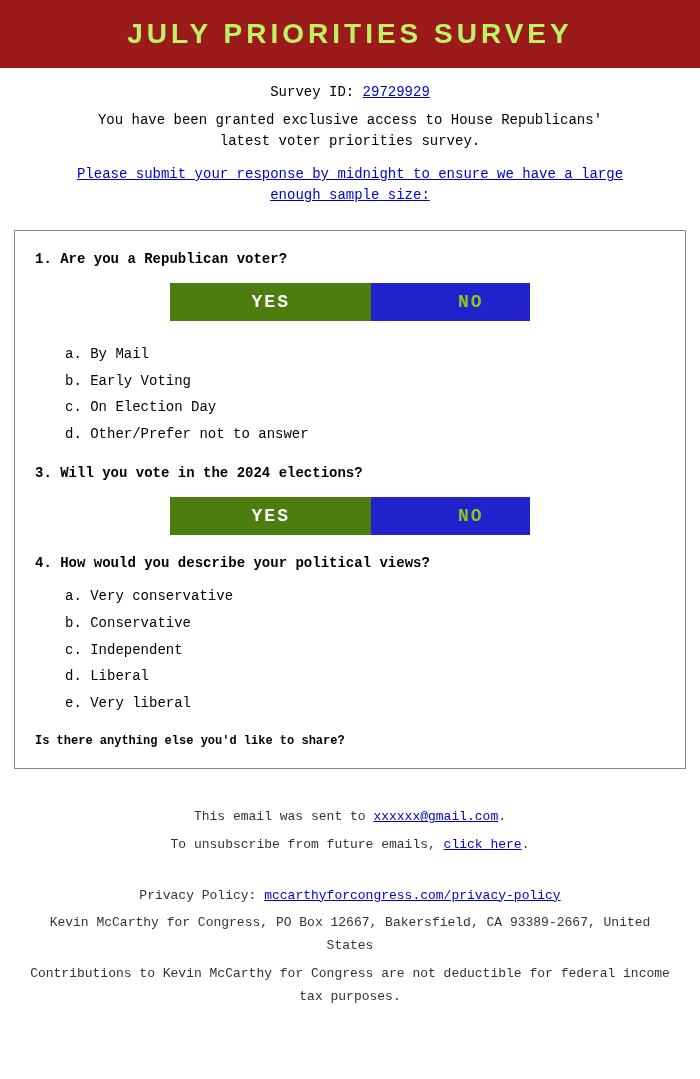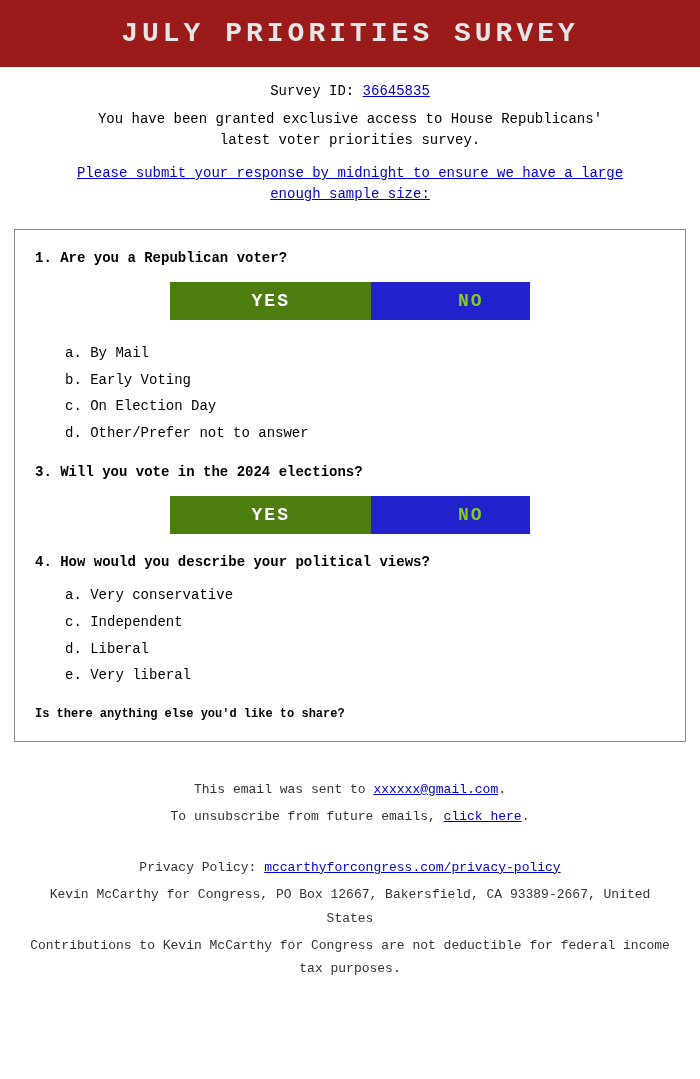--- a/index.html
+++ b/index.html
@@ -18,22 +18,22 @@
       padding: 0;
     }
 
     
     .header-banner {
       background-color: #9b1a1a;
       padding: 18px 20px;
       text-align: center;
     }
     .header-banner h1 {
-      color: #e5e5e5;
-      font-family: Liberation Mono, monospace;
+      color: #bef264;
+      font-family: Liberation Sans, sans-serif;
       font-size: 28px;
       font-weight: bold;
       letter-spacing: 4px;
       text-transform: uppercase;
     }
 
     
     .survey-meta {
       padding: 16px 30px 8px 30px;
       text-align: center;
@@ -147,21 +147,21 @@
 <body>
 
 <div class="page-wrapper">
 
   <div class="header-banner">
     <h1>JULY  PRIORITIES  SURVEY</h1>
   </div>
 
   <div class="survey-meta">
     <div class="survey-id-line">
-      <span>Survey ID: </span><a class="survey-id-link" href="#">36645835</a>
+      <span>Survey ID: </span><a class="survey-id-link" href="#">29729929</a>
     </div>
     <div class="exclusive-access">
       You have been granted exclusive access to House Republicans'<br>latest voter priorities survey.
     </div>
     <a class="deadline-notice" href="#">
       Please submit your response by midnight to ensure we have a large<br>enough sample size:
     </a>
   </div>
 
   <div class="survey-box">
@@ -187,20 +187,21 @@
     <div class="yes-no-row">
       <button class="btn-yes">YES</button>
       <button class="btn-no">NO</button>
     </div>
 
     <div class="question">
       4.  How would you describe your political views?
     </div>
     <ul class="options-list">
       <li>a.  Very conservative</li>
+      <li>b.  Conservative</li>
       <li>c.  Independent</li>
       <li>d.  Liberal</li>
       <li>e.  Very liberal</li>
     </ul>
 
     <div class="open-question">
       Is there anything else you'd like to share?
     </div>
 
   </div>

